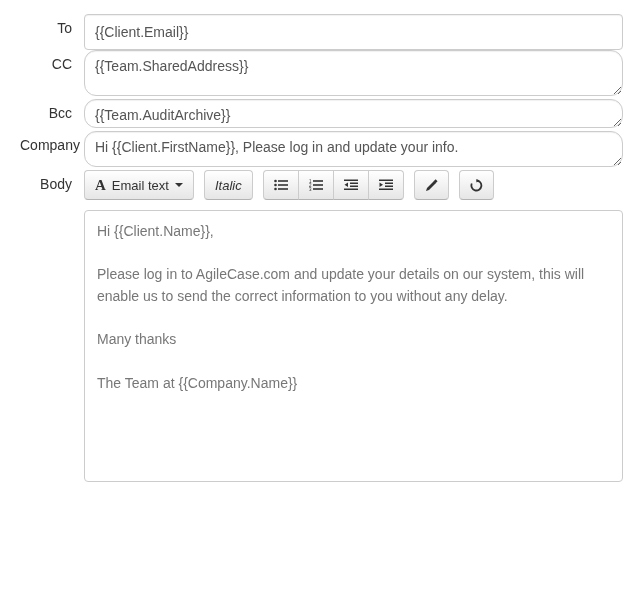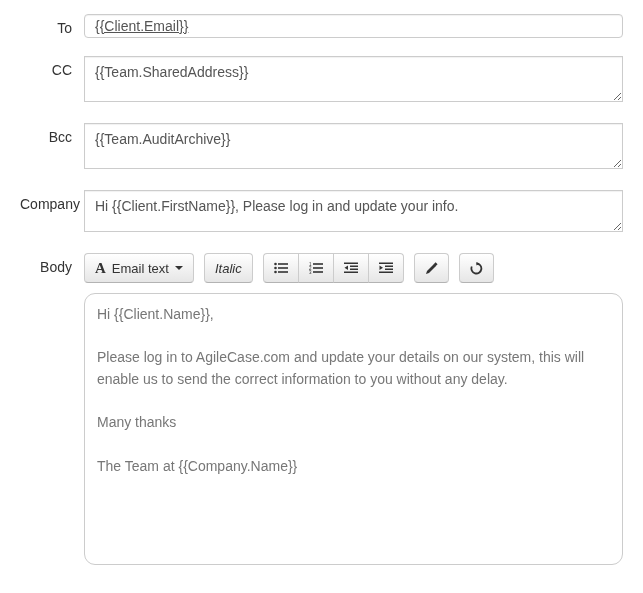--- a/index.html
+++ b/index.html
@@ -9,61 +9,59 @@
     font-size: 14px;
     color: #555;
     background: #fff;
     width: 643px;
     height: 593px;
     padding: 14px 20px 20px 20px;
   }
   .form-row {
     display: flex;
     align-items: flex-start;
-    margin-bottom: 18px;
   }
   .form-label {
     width: 64px;
     text-align: right;
     padding-right: 12px;
     padding-top: 6px;
     color: #333;
     font-size: 14px;
   }
   .form-field {
     flex: 1;
   }
   input[type="text"] {
     width: 100%;
-    height: 24px;
+    height: 36px;
     padding: 6px 10px;
     font-size: 14px;
     color: #555;
     border: 1px solid #ccc;
     border-radius: 4px;
     background: #fff;
     box-shadow: inset 0 1px 1px rgba(0,0,0,0.06);
-    text-decoration: underline;
   }
   textarea {
     width: 100%;
     padding: 6px 10px;
     font-size: 14px;
     color: #555;
     border: 1px solid #ccc;
-    border-radius: 0;
+    border-radius: 12px;
     background: #fff;
     resize: both;
     box-shadow: inset 0 1px 1px rgba(0,0,0,0.06);
     font-family: inherit;
     line-height: 1.4;
   }
   .ta-cc { height: 46px; }
-  .ta-bcc { height: 46px; }
-  .ta-subject { height: 42px; }
+  .ta-bcc { height: 29px; }
+  .ta-subject { height: 36px; }
 
   .toolbar {
     display: flex;
     gap: 10px;
     margin-bottom: 10px;
   }
   .btn-group {
     display: inline-flex;
   }
   .btn {
@@ -99,21 +97,21 @@
     font-family: "Times New Roman", serif;
     font-weight: bold;
     font-size: 15px;
     margin-right: 6px;
   }
   .bold { font-weight: bold; }
   .italic { font-style: italic; }
 
   .editor {
     border: 1px solid #ccc;
-    border-radius: 11px;
+    border-radius: 4px;
     background: #fff;
     padding: 10px 12px;
     min-height: 272px;
     font-size: 14px;
     color: #777;
     line-height: 1.55;
     white-space: pre-wrap;
   }
 </style>
 </head>

